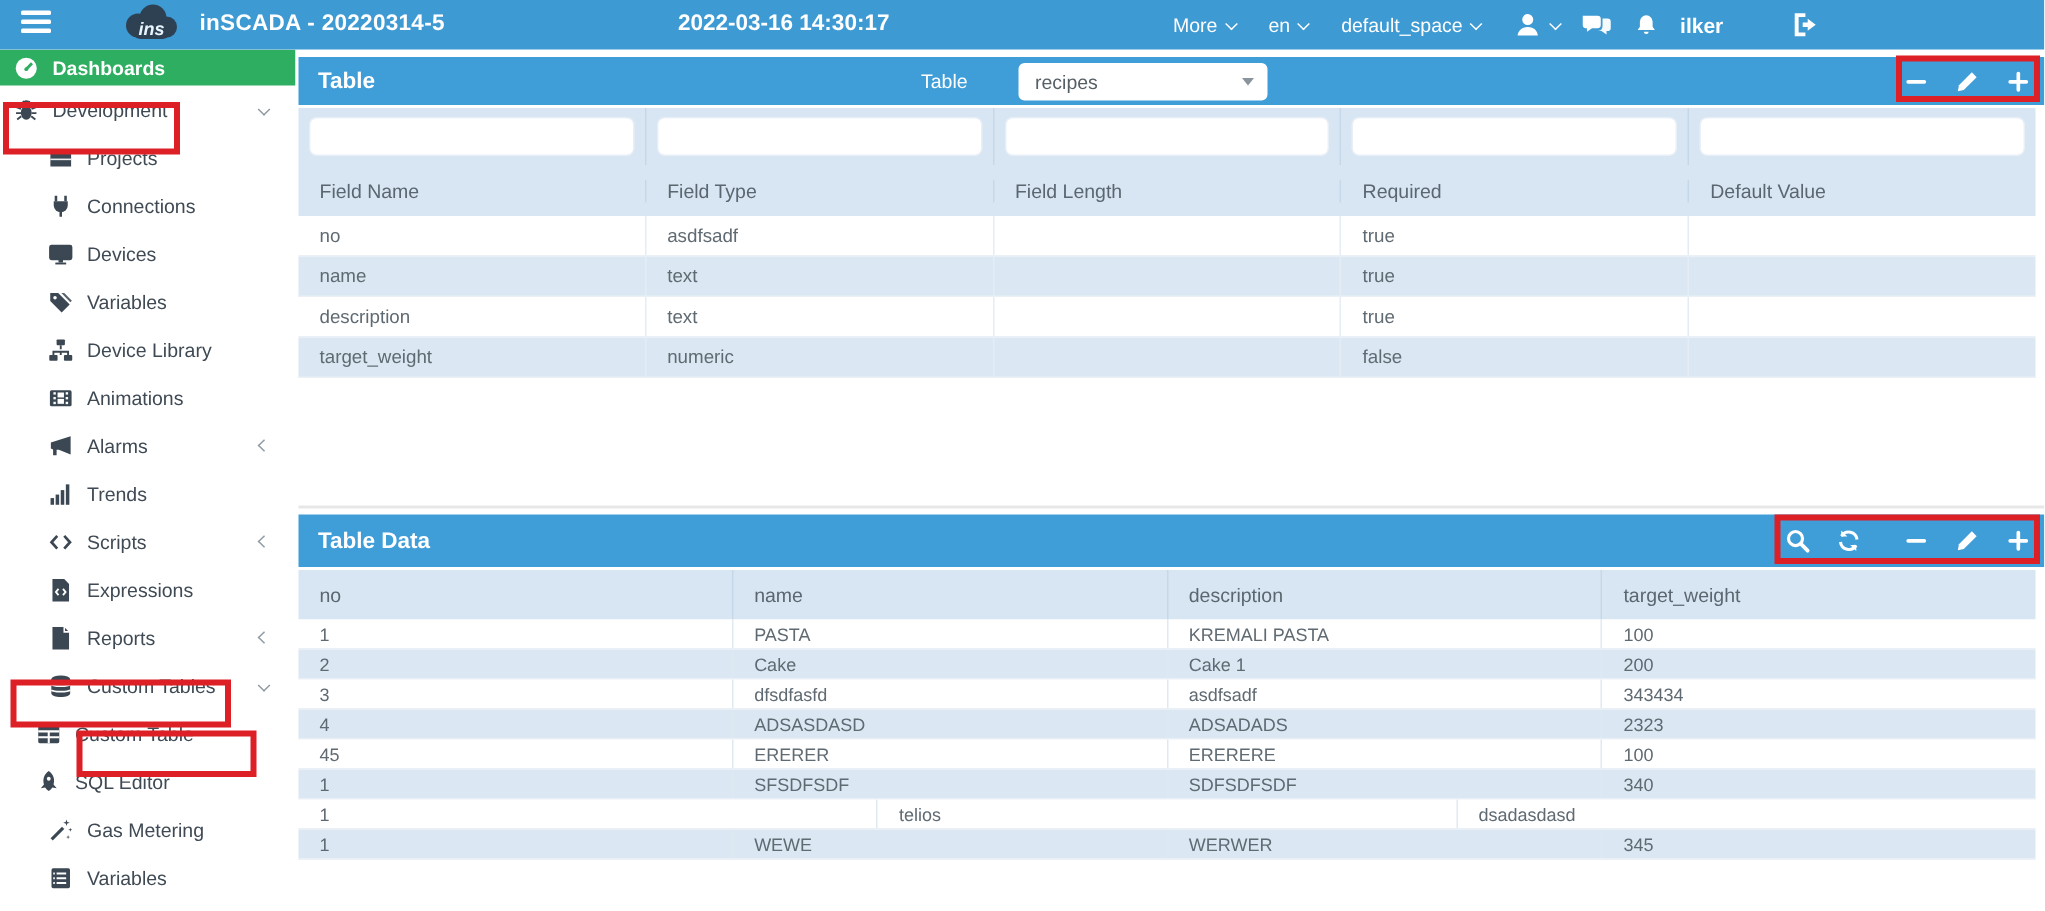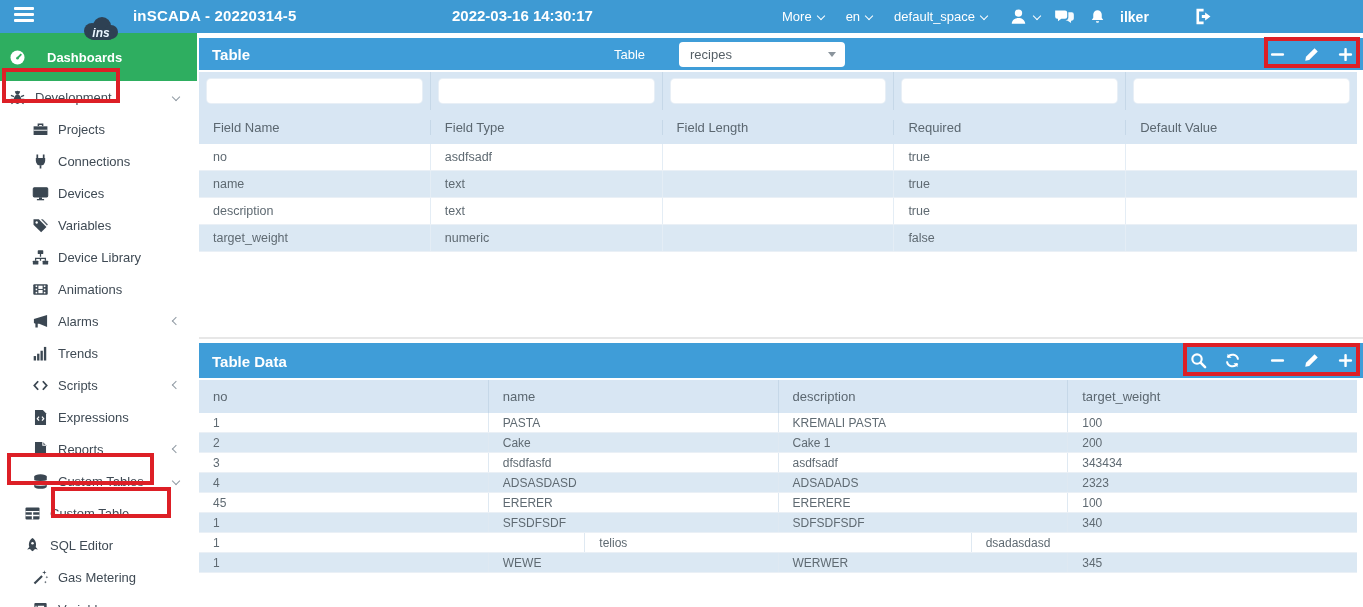--- a/index.html
+++ b/index.html
@@ -4,39 +4,39 @@
 <style>
   * { margin:0; padding:0; box-sizing:border-box; }
   html,body { background:#fff; }
   body { font-family:"Liberation Sans", sans-serif; }
   #app { position:relative; width:1363px; height:607px; overflow:hidden; background:#fff; }
 
   
   .topbar { position:absolute; top:0; left:0; width:100%; height:33px; background:#3e9ad3; color:#fff; z-index:5; }
   .hamburger { position:absolute; left:14px; top:7px; width:20px; height:18px; cursor:pointer; }
   .hamburger i { display:block; width:20px; height:3px; background:#fff; border-radius:1px; margin-bottom:3px; }
-  .logo { position:absolute; left:78px; top:16px; }
+  .logo { position:absolute; left:78px; top:2px; }
   .brand { position:absolute; left:133px; top:7px; font-size:15px; font-weight:bold; letter-spacing:.2px; }
   .clock { position:absolute; left:452px; top:7px; font-size:15px; font-weight:bold; }
   .tb-right { position:absolute; left:782px; top:0; height:33px; display:flex; align-items:center; font-size:13px; }
   .tb-menu { display:flex; align-items:center; margin-right:22px; cursor:pointer; white-space:nowrap; }
   .chev { display:inline-block; width:6px; height:6px; border:solid #fff; border-width:0 1.5px 1.5px 0; transform:rotate(45deg); margin-left:6px; margin-top:-2px; }
   .tb-ico { display:inline-flex; align-items:center; margin-right:14px; cursor:pointer; }
   .tb-user { font-weight:bold; margin-right:0; font-size:14px; }
   .tb-logout { position:absolute; left:1193px; top:7px; cursor:pointer; }
 
   
   .sidebar { position:absolute; top:33px; left:0; width:197px; bottom:0; background:#fff; overflow:hidden; z-index:4; }
   .sb-item { position:relative; height:32px; display:flex; align-items:center; color:#3f4a54; font-size:13px; cursor:pointer; }
   .sb-item .icn { width:17px; height:17px; display:inline-flex; margin-right:9px; color:#3b4752; flex:none; }
   .sb-item .icn svg { width:100%; height:100%; }
   .sb-item.lvl0 { padding-left:9px; }
   .sb-item.lvl1 { padding-left:32px; }
   .sb-item.lvl2 { padding-left:24px; }
-  .sb-item.active { background:#2eae60; color:#fff; height:48px; font-weight:bold;gap:12px; }
+  .sb-item.active { background:#2eae60; color:#fff; height:24px; font-weight:bold; }
   .sb-item.active .icn { color:#fff; }
   .sb-chev { position:absolute; right:18px; width:6px; height:6px; border:solid #909aa3; border-width:0 1.5px 1.5px 0; }
   .sb-chev.down { transform:rotate(45deg); }
   .sb-chev.left { transform:rotate(135deg); }
 
   
   .main { position:absolute; left:197px; top:33px; right:0; bottom:0; background:#fff; }
   .panel-head { position:absolute; left:2px; right:0; background:#3f9dd8; color:#fff; }
   #p1-head { top:5px; height:32px; }
   #p2-head { top:310px; height:35px; }

